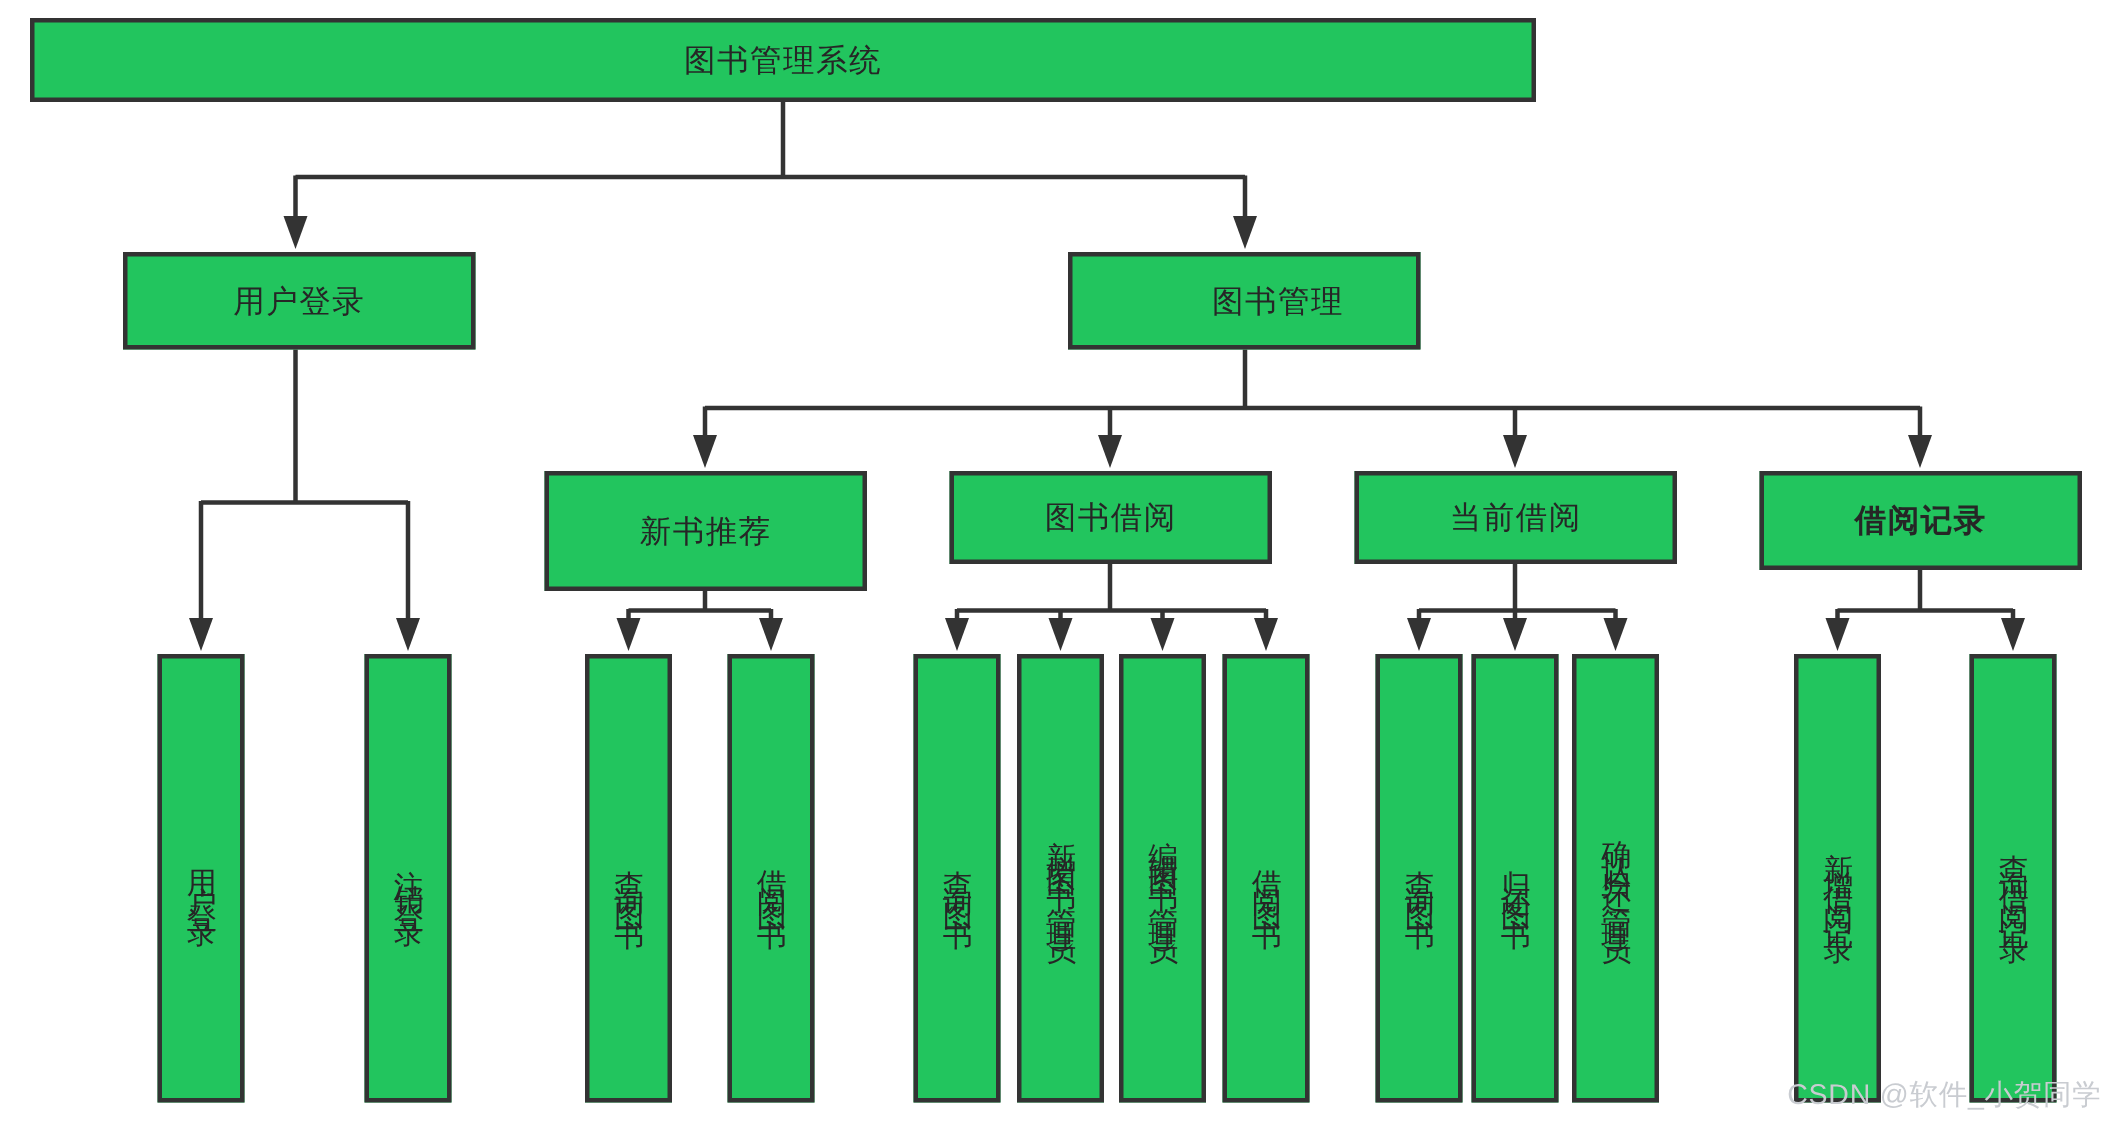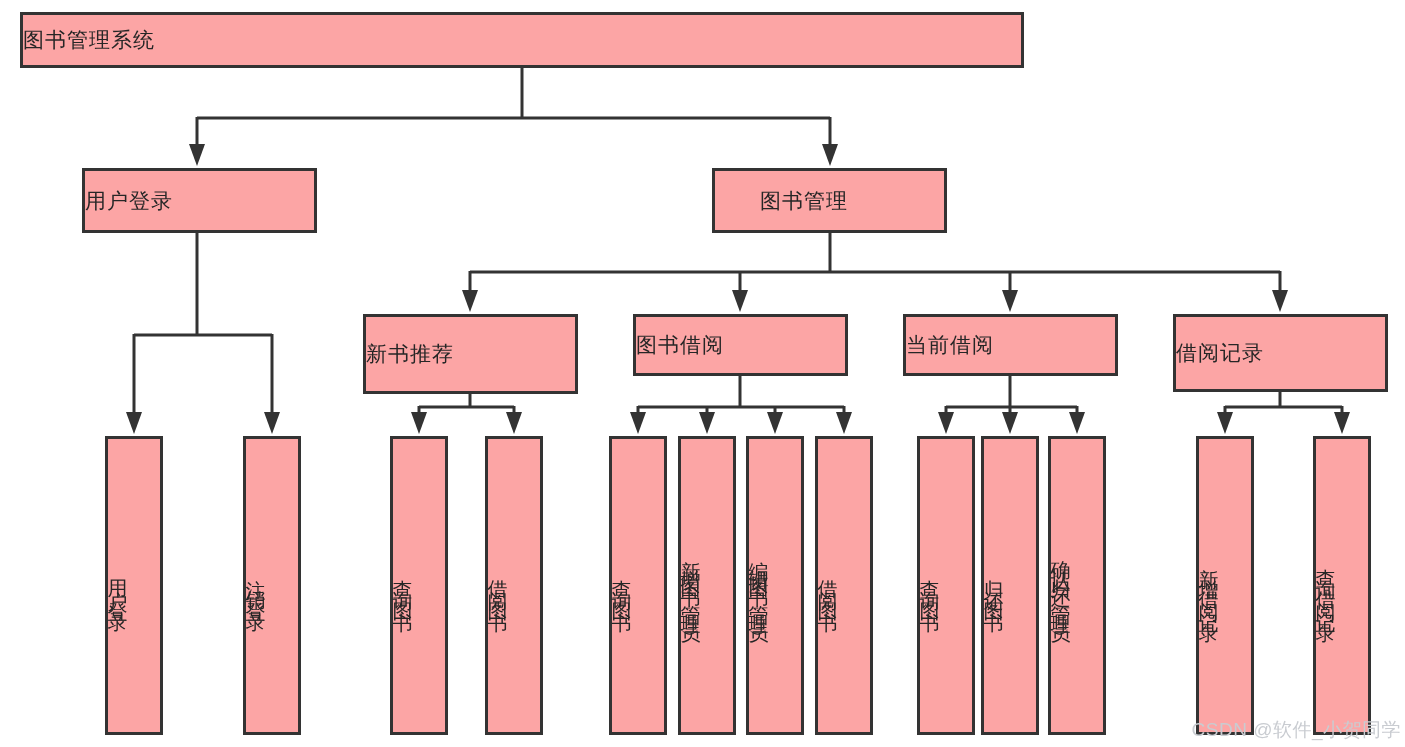--- a/index.html
+++ b/index.html
@@ -11,23 +11,24 @@
     font-family:"Liberation Sans", sans-serif;
   }
   .connectors {
     position:absolute; left:0; top:0; width:1405px; height:747px;
     pointer-events:none;
   }
   .box {
     position:absolute;
     box-sizing:border-box;
     border:3px solid #333333;
-    background:#fca5a5;
+    background:#22c55e;
     display:flex;
     align-items:center;
+    justify-content:center;
     color:#262626;
   }
   .box.h span {
     font-size:21px;
     letter-spacing:1px;
     white-space:nowrap;
   }
   .box.v span {
     writing-mode:vertical-rl;
     text-orientation:mixed;
@@ -138,21 +139,21 @@
 
   <div class="box h" style="left:363px; top:314px; width:215px; height:80px;">
     <span>新书推荐</span>
   </div>
   <div class="box h" style="left:633px; top:314px; width:215px; height:62px;">
     <span>图书借阅</span>
   </div>
   <div class="box h" style="left:903px; top:314px; width:215px; height:62px;">
     <span>当前借阅</span>
   </div>
-  <div class="box h" style="left:1173px; top:314px; width:215px; height:78px;">
+  <div class="box h" style="left:1173px; top:314px; width:215px; height:66px;font-weight:bold;">
     <span>借阅记录</span>
   </div>
 
   <div class="box v" style="left:105px; top:436px; width:58px; height:299px;">
     <span>用户登录</span>
   </div>
   <div class="box v" style="left:243px; top:436px; width:58px; height:299px;">
     <span>注销登录</span>
   </div>
 

